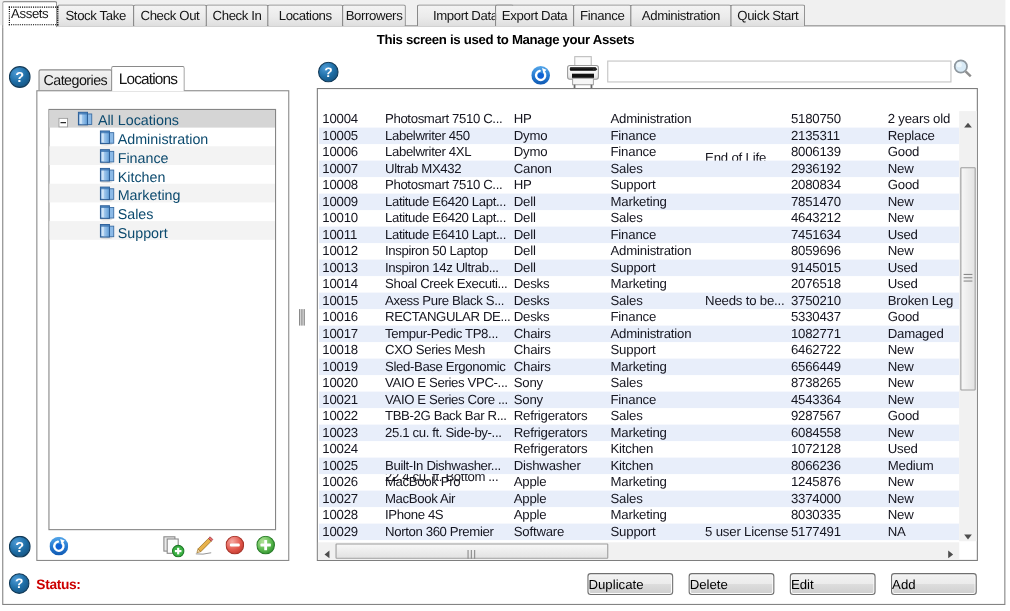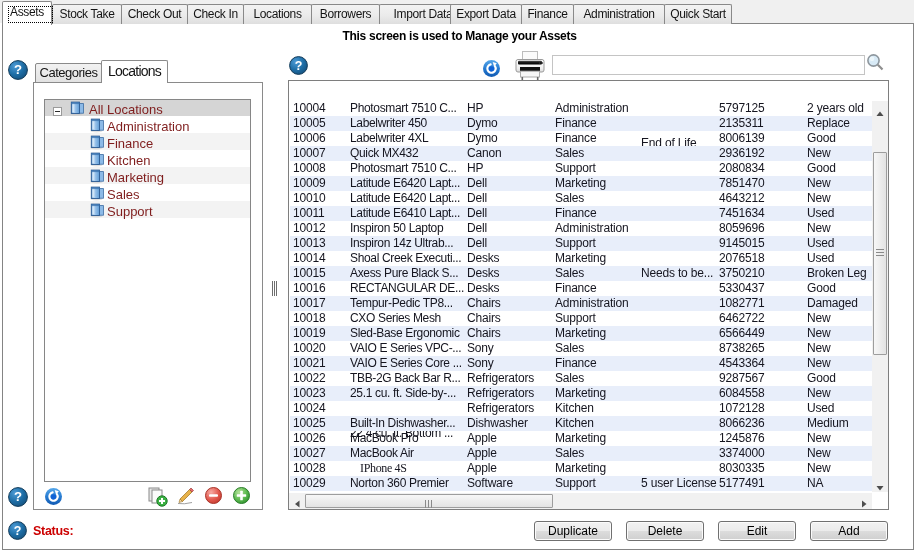--- a/index.html
+++ b/index.html
@@ -18,21 +18,21 @@
 
 #heading { left:4px; top:29px; width:911px; text-align:center; font-weight:bold; font-size:12px; letter-spacing:-0.28px; color:#000; }
 
 
 .minitab { position:absolute; border:1px solid #8a8a8a; text-align:center; font-size:12px; color:#141414; }
 #cattab { left:35px; top:63px; width:67px; height:20px; background:linear-gradient(180deg,#f2f2f2,#e2e2e2); font-size:13px; line-height:18px; border-radius:2px 2px 0 0; letter-spacing:-0.5px;}
 #loctab { left:101px; top:60px; width:67px; height:23px; background:#fff; border-bottom:none; font-size:14px; line-height:20px; border-radius:2px 2px 0 0; letter-spacing:-0.75px; z-index:4;}
 #groupbox { left:33px; top:82px; width:230px; height:428px; border:1px solid #8a8a8a; background:#fff; }
 #treebox { left:44px; top:99px; width:207px; height:383px; border:1px solid #868686; background:#fff; }
 .trow { position:absolute; left:45px; width:205px; height:17px; }
-.trow .lbl { position:absolute; left:62px; top:2.5px; font-size:13px; color:#7f1d1d; }
+.trow .lbl { position:absolute; left:62px; top:2.5px; font-size:13px; color:#0c4a6e; }
 .stripe { background:#f3f3f3; }
 
 
 .grip { width:1px; height:15px; background:#6e6e6e; }
 
 
 #searchbox { left:552px; top:55px; width:313px; height:20px; border:1px solid #c4c4c4; background:#fff; }
 
 
 #grid { left:288px; top:80px; width:601px; height:430px; border:1px solid #7e7e7e; background:#fff; }
@@ -43,36 +43,36 @@
 .alt { background:#e8eefa; }
 .gc { position:absolute; top:0px; font-size:12px; letter-spacing:-0.18px; line-height:15px; color:#15151f; white-space:nowrap; }
 
 
 #vsb { position:absolute; left:583px; top:20px; width:16px; height:391px; background:#f1f1f1; }
 #hsb { position:absolute; left:0px; top:412px; width:583px; height:16px; background:#f1f1f1; }
 .sbthumbv { position:absolute; left:1px; width:14px; background:linear-gradient(90deg,#f7f7f7,#e3e3e3); border:1px solid #9d9d9d; border-radius:1px; }
 .sbthumbh { position:absolute; top:1px; height:14px; background:linear-gradient(180deg,#f7f7f7,#e3e3e3); border:1px solid #9d9d9d; border-radius:1px; }
 
 
-.btn { position:absolute; top:521px; width:78px; height:20px; border:1px solid #707070; border-radius:3px; background:linear-gradient(180deg,#f2f2f2 0%,#ebebeb 50%,#dddddd 50%,#cfcfcf 100%); text-align:center; line-height:18px; font-size:12px; color:#000; box-shadow: inset 0 0 0 1px #fbfbfb; }
+.btn { position:absolute; top:521px; width:78px; height:20px; border:1px solid #707070; border-radius:3px; background:linear-gradient(180deg,#f2f2f2 0%,#ebebeb 50%,#dddddd 50%,#cfcfcf 100%); line-height:18px; font-size:12px; color:#000; box-shadow: inset 0 0 0 1px #fbfbfb; }
 
 #status { left:33px; top:524px; font-size:12.5px; letter-spacing:-0.3px; font-weight:bold; color:#cc0000; }
 </style>
 </head>
 <body>
 <div id="app">
   <div id="tabstrip" class="abs"></div>
   <div id="content" class="abs"></div>
 
   <div class="tab active" style="left:2px;width:50px;">Assets<div id="focusrect" class="abs"></div></div>
   <div class="tab" style="left:52px;width:70px;">Stock Take</div>
   <div class="tab" style="left:121px;width:67px;">Check Out</div>
   <div class="tab" style="left:187px;width:57px;">Check In</div>
   <div class="tab" style="left:243px;width:69px;">Locations</div>
-  <div class="tab" style="left:311px;width:69px;">Borrowers</div>
+  <div class="tab" style="left:311px;width:58px;">Borrowers</div>
   <div class="tab" style="left:379px;width:88px;">Import Data</div>
   <div class="tab" style="left:450px;width:72px;">Export Data</div>
   <div class="tab" style="left:521px;width:53px;">Finance</div>
   <div class="tab" style="left:573px;width:92px;">Administration</div>
   <div class="tab" style="left:664px;width:68px;">Quick Start</div>
 
   <div id="heading" class="abs">This screen is used to Manage your Assets</div>
 
   <div id="help1" class="abs" style="left:8px;top:60px;"><svg width="20" height="20" viewBox="0 0 20 20">
    <defs>
@@ -333,21 +333,21 @@
   <line x1="11.8" y1="11.8" x2="16.5" y2="16.5" stroke="#8e8e8e" stroke-width="2.2"></line>
       </svg></div>
 
   <div id="grid" class="abs">
     <div id="gbody">
         <div class="grow" style="top:20px">
           <span class="gc" style="left:3px;">10004</span>
           <span class="gc" style="left:60px;letter-spacing:-0.34px;">Photosmart 7510 C...</span>
           <span class="gc" style="left:177px;">HP</span>
           <span class="gc" style="left:265px;">Administration</span>
-          <span class="gc" style="left:429px;">5797125</span>
+          <span class="gc" style="left:429px;">5180750</span>
           <span class="gc" style="left:517px;">2 years old</span>
         </div>
         <div class="grow alt" style="top:35px">
           <span class="gc" style="left:3px;">10005</span>
           <span class="gc" style="left:60px;letter-spacing:-0.34px;">Labelwriter 450</span>
           <span class="gc" style="left:177px;">Dymo</span>
           <span class="gc" style="left:265px;">Finance</span>
           <span class="gc" style="left:351px;margin-top:20px;">End of Life</span>
           <span class="gc" style="left:429px;">2135311</span>
           <span class="gc" style="left:517px;">Replace</span>
@@ -355,21 +355,21 @@
         <div class="grow" style="top:50px">
           <span class="gc" style="left:3px;">10006</span>
           <span class="gc" style="left:60px;letter-spacing:-0.34px;">Labelwriter 4XL</span>
           <span class="gc" style="left:177px;">Dymo</span>
           <span class="gc" style="left:265px;">Finance</span>
           <span class="gc" style="left:429px;">8006139</span>
           <span class="gc" style="left:517px;">Good</span>
         </div>
         <div class="grow alt" style="top:65px">
           <span class="gc" style="left:3px;">10007</span>
-          <span class="gc" style="left:60px;letter-spacing:-0.34px;">Quick MX432</span>
+          <span class="gc" style="left:60px;letter-spacing:-0.34px;">Ultrab MX432</span>
           <span class="gc" style="left:177px;">Canon</span>
           <span class="gc" style="left:265px;">Sales</span>
           <span class="gc" style="left:429px;">2936192</span>
           <span class="gc" style="left:517px;">New</span>
         </div>
         <div class="grow" style="top:80px">
           <span class="gc" style="left:3px;">10008</span>
           <span class="gc" style="left:60px;letter-spacing:-0.34px;">Photosmart 7510 C...</span>
           <span class="gc" style="left:177px;">HP</span>
           <span class="gc" style="left:265px;">Support</span>
@@ -524,21 +524,21 @@
         <div class="grow alt" style="top:365px">
           <span class="gc" style="left:3px;">10027</span>
           <span class="gc" style="left:60px;letter-spacing:-0.34px;">MacBook Air</span>
           <span class="gc" style="left:177px;">Apple</span>
           <span class="gc" style="left:265px;">Sales</span>
           <span class="gc" style="left:429px;">3374000</span>
           <span class="gc" style="left:517px;">New</span>
         </div>
         <div class="grow" style="top:380px">
           <span class="gc" style="left:3px;">10028</span>
-          <span class="gc" style="left:70px;letter-spacing:-0.34px;font-family:Liberation Serif, serif;">IPhone 4S</span>
+          <span class="gc" style="left:60px;letter-spacing:-0.34px;">IPhone 4S</span>
           <span class="gc" style="left:177px;">Apple</span>
           <span class="gc" style="left:265px;">Marketing</span>
           <span class="gc" style="left:429px;">8030335</span>
           <span class="gc" style="left:517px;">New</span>
         </div>
         <div class="grow alt" style="top:395px">
           <span class="gc" style="left:3px;">10029</span>
           <span class="gc" style="left:60px;letter-spacing:-0.34px;">Norton 360 Premier</span>
           <span class="gc" style="left:177px;">Software</span>
           <span class="gc" style="left:265px;">Support</span>

